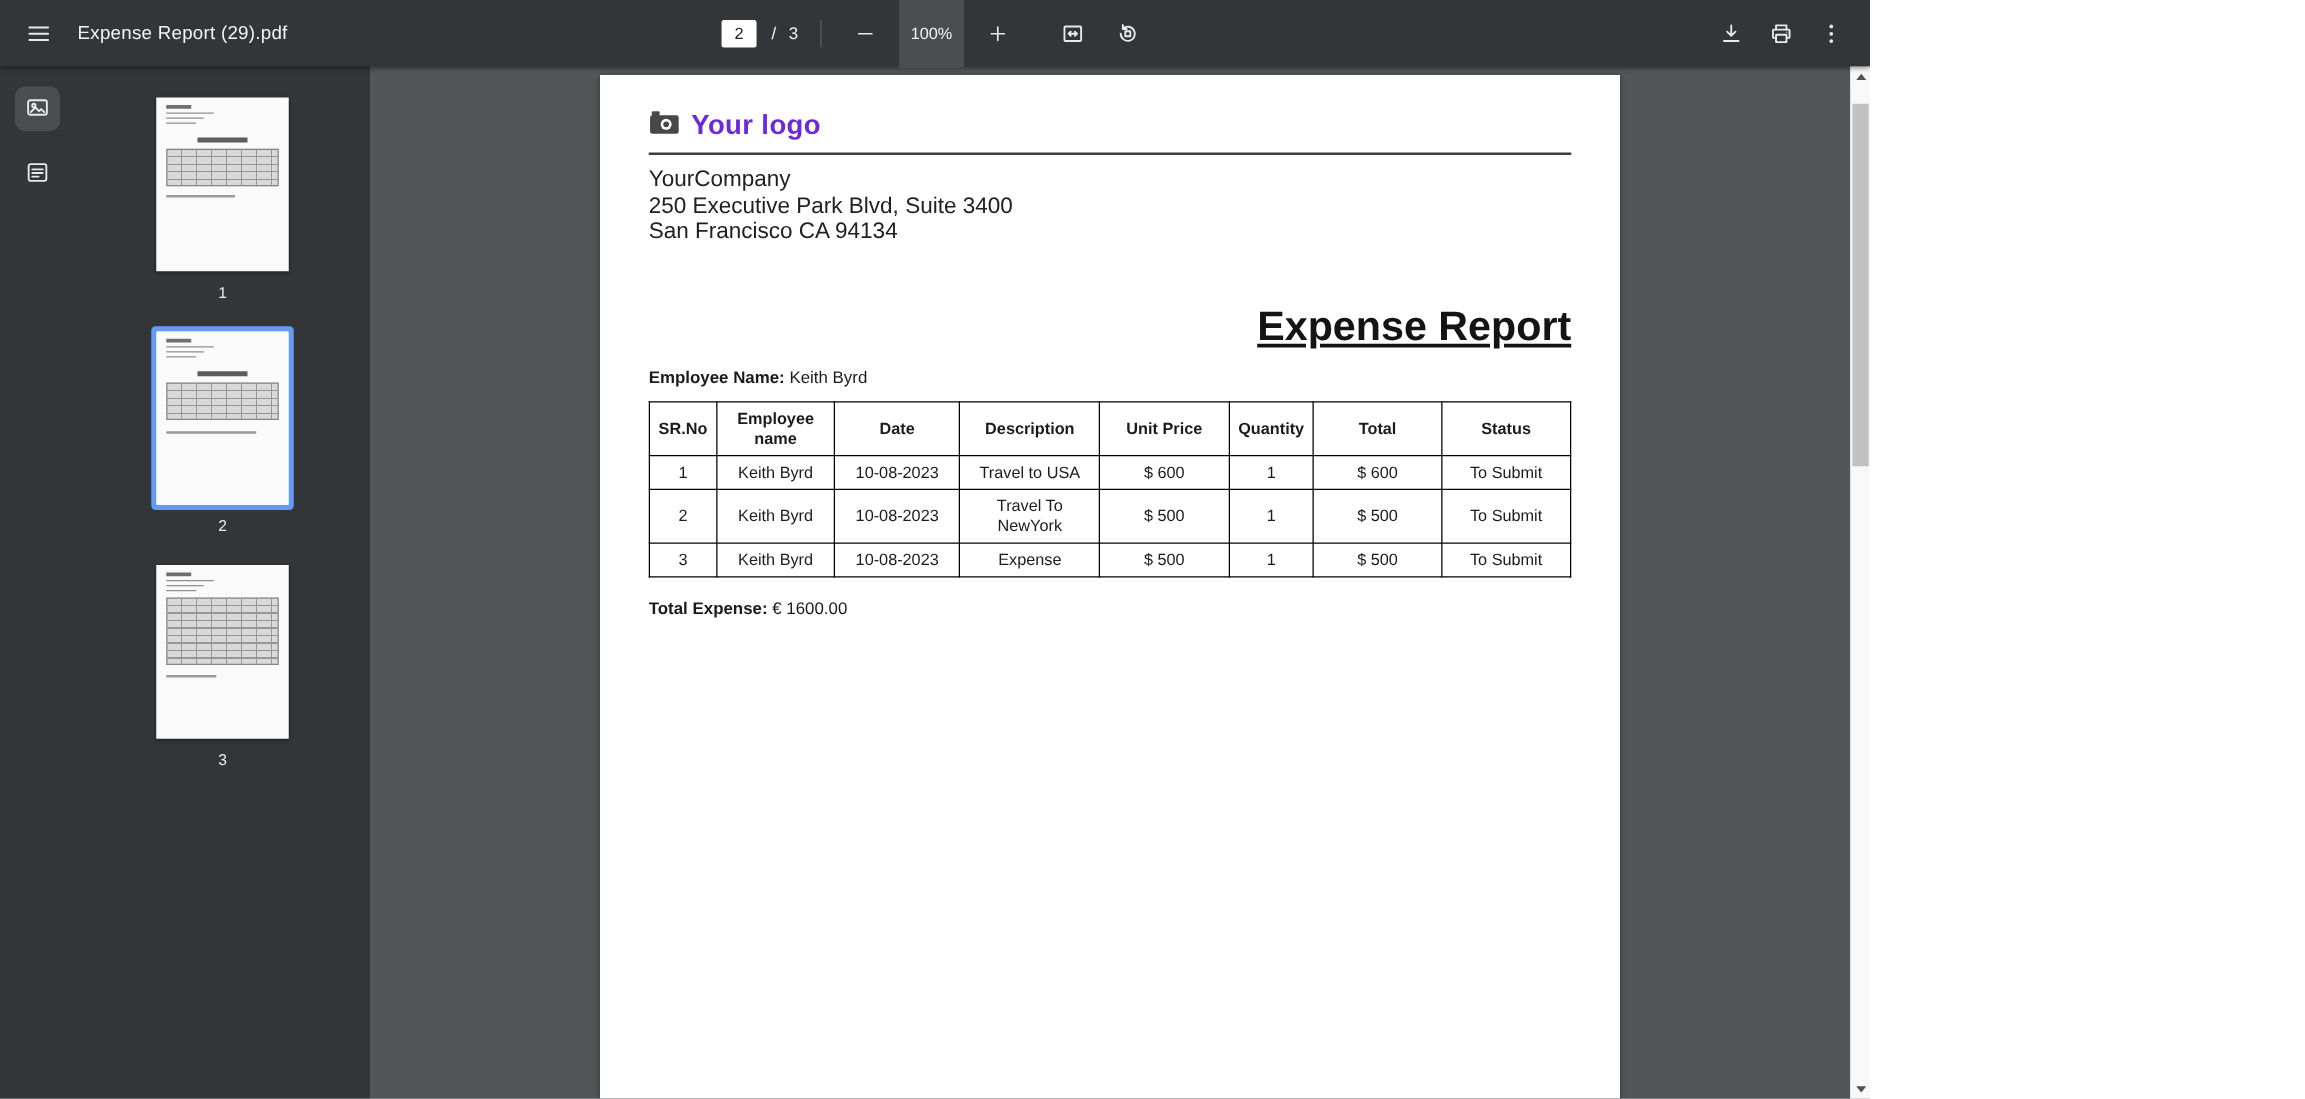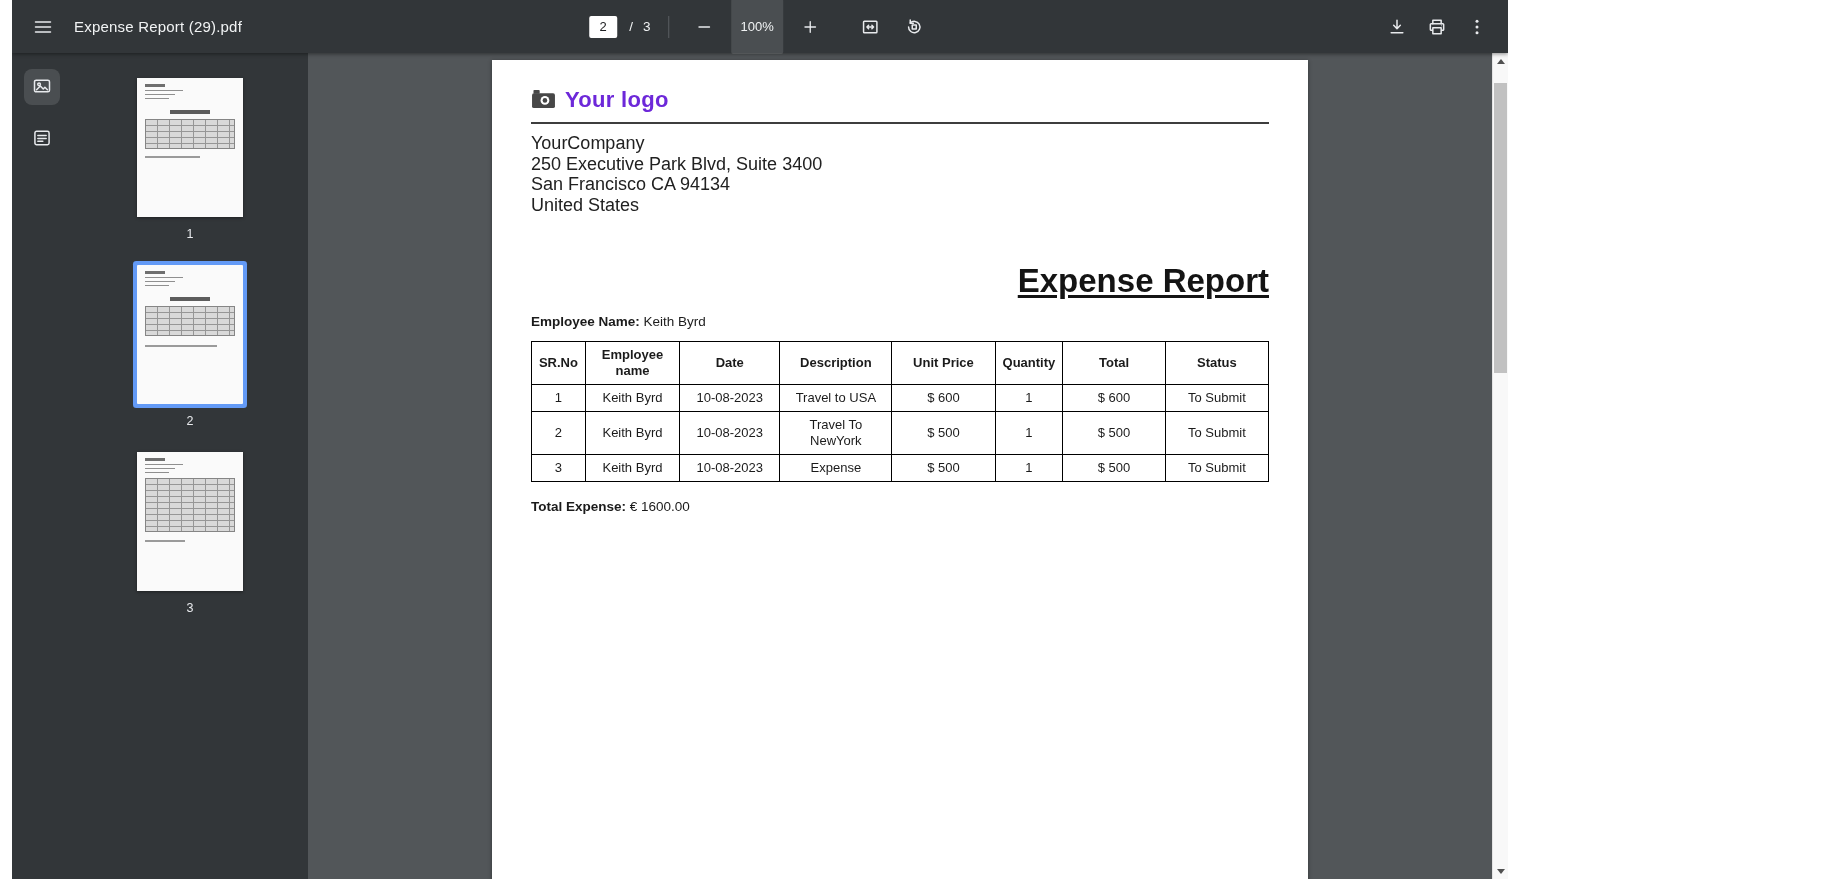--- a/index.html
+++ b/index.html
@@ -1,17 +1,17 @@
 <!DOCTYPE html>
 <html><head>
 <meta charset="utf-8">
 <style>
   * { margin:0; padding:0; box-sizing:border-box; }
   html,body { width:1844px; height:879px; overflow:hidden; font-family:"Liberation Sans",sans-serif; }
-  .app { position:relative; width:1496px; height:879px; background:#525659; overflow:hidden;margin-left:12px; }
+  .app { position:relative; width:1496px; height:879px; background:#525659; overflow:hidden; }
 
   
   .toolbar { position:relative; z-index:10; height:53px; background:#323639; display:flex; align-items:center; box-shadow:0 1px 4px rgba(0,0,0,.45); }
   .tb-left { display:flex; align-items:center; gap:14px; padding-left:14px; }
   .icon-btn { width:34px; height:34px; border:none; background:transparent; display:flex; align-items:center; justify-content:center; cursor:pointer; border-radius:50%; }
   .icon-btn svg { display:block; }
   .tb-title { color:#f1f3f4; font-size:15px; letter-spacing:.2px; white-space:nowrap; }
   .tb-center { position:absolute; left:50%; transform:translateX(-50%); display:flex; align-items:center; gap:10px; }
   .page-input { width:28px; height:22px; border:none; border-radius:2px; background:#ffffff; color:#202124; font-size:13px; text-align:center; font-family:"Liberation Sans",sans-serif; }
   .pg-sep,.pg-total { color:#f1f3f4; font-size:13.5px; }
@@ -249,21 +249,20 @@
           </span>
           <span class="logo-text">Your logo</span>
         </div>
 
         <hr class="doc-hr">
 
         <div class="address">
           <div>YourCompany</div>
           <div>250 Executive Park Blvd, Suite 3400</div>
           <div>San Francisco CA 94134</div>
-          <div>United States</div>
         </div>
 
         <div class="doc-title">Expense Report</div>
 
         <div class="employee">
           <b>Employee Name:</b>
           <span>Keith Byrd</span>
         </div>
 
         <table class="exp-table">

